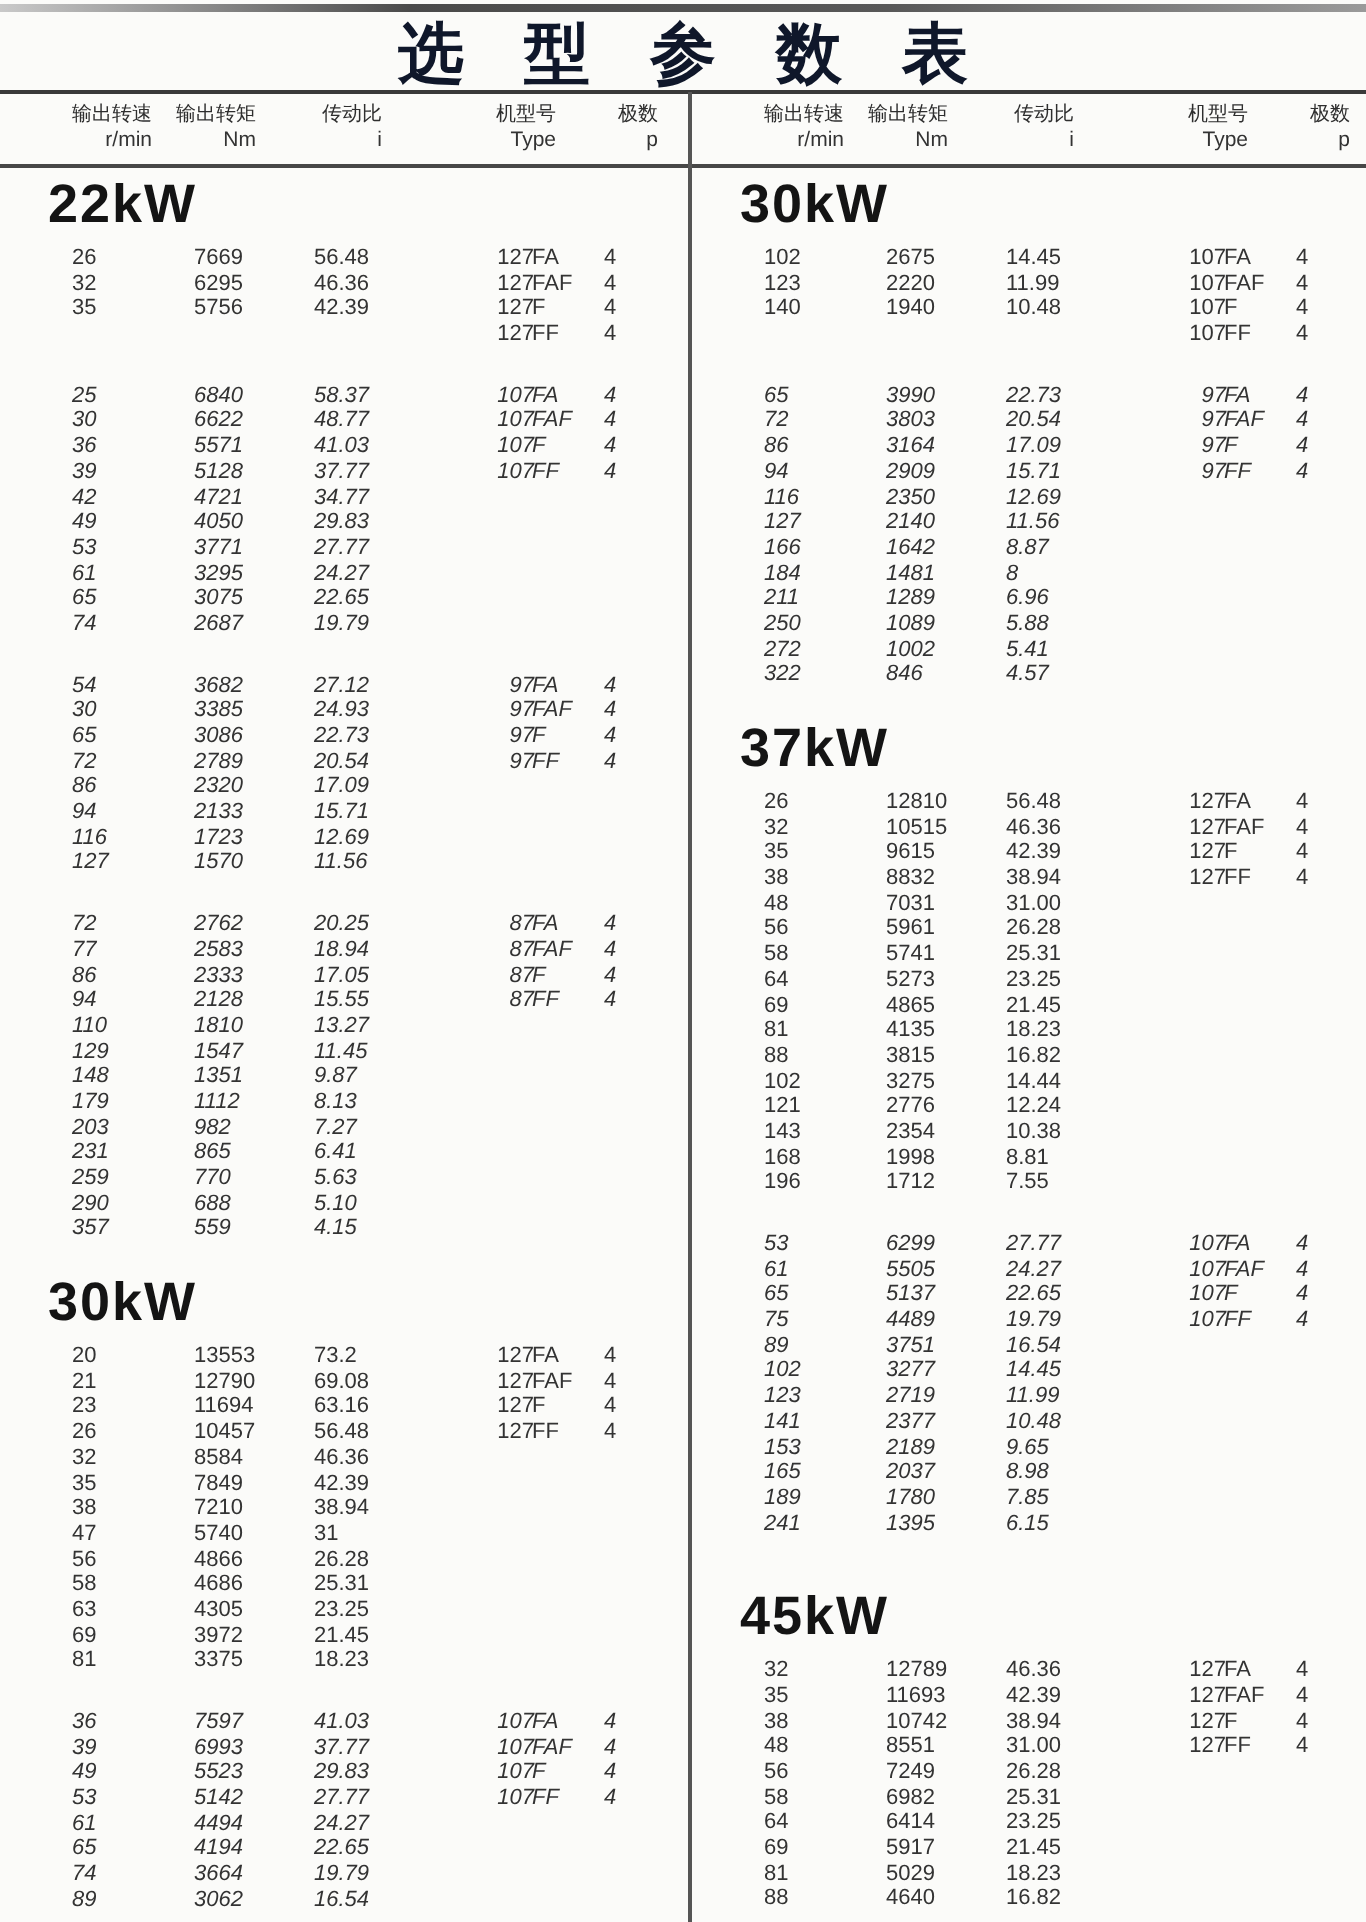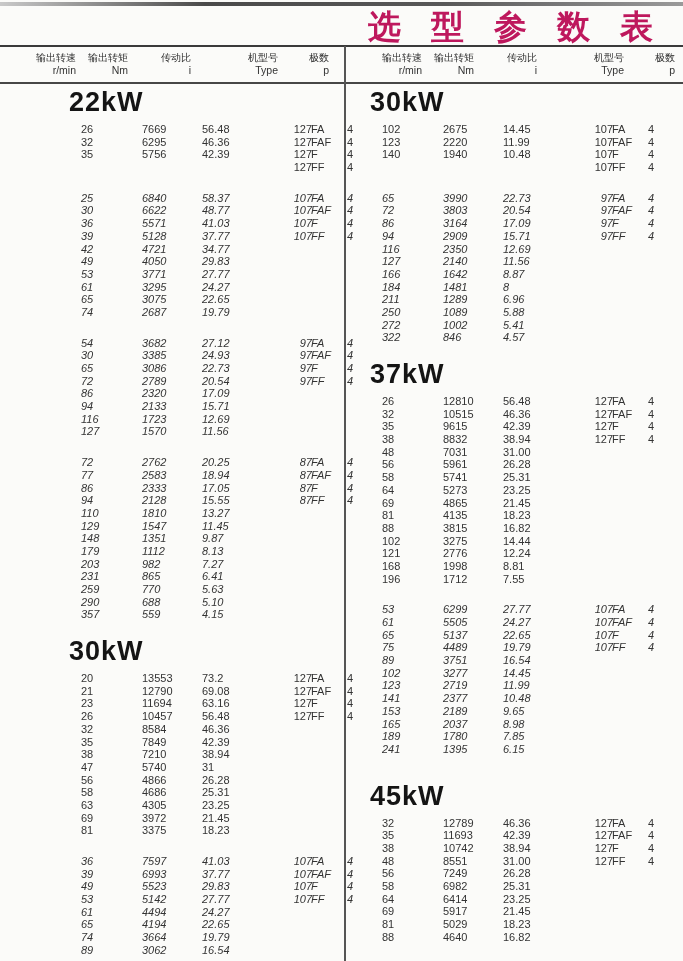--- a/index.html
+++ b/index.html
@@ -6,37 +6,37 @@
   .page {
     position:relative; width:683px; height:961px; margin:0 auto;
     background:#fbfbf9; overflow:hidden;
     font-family:"Liberation Sans", sans-serif; color:#333;
   }
   .topbar {
     position:absolute; top:2px; left:0; right:0; height:4px;
     background:linear-gradient(90deg,#c9c9c9 0%,#4a4a4a 30%,#585858 65%,#9a9a9a 100%);
   }
   .title {
-    position:absolute; top:5px; left:0; width:100%; text-align:right;
-    font-size:33px; font-weight:900; color:#be185d;
+    position:absolute; top:5px; left:0; width:100%; text-align:center;
+    font-size:33px; font-weight:900; color:#0f172a;
     letter-spacing:30px; padding-left:30px; box-sizing:border-box;
     white-space:nowrap;
   }
   .title-rule { position:absolute; top:45px; left:0; right:0; height:2px; background:#3a3a3a; }
   .header-rule { position:absolute; top:82px; left:0; right:0; height:2px; background:#474747; }
   .divider { position:absolute; top:46px; bottom:0; left:344px; width:2px; background:#555; }
 
   .col-header { position:absolute; top:51px; height:30px; width:338px; }
   .col-header.left { left:0; }
   .col-header.right { left:346px; }
   .hcell { position:absolute; top:0; text-align:right; font-size:10px; color:#2e2e2e; line-height:13px; white-space:nowrap; }
   .hcell .unit { display:block; font-size:10.5px; color:#333; }
 
   .half { position:absolute; top:84px; width:338px; }
-  .half-left { left:0;padding-left:45px; }
+  .half-left { left:0; }
   .half-right { left:346px; }
 
   .section { }
   .section + .section { margin-top:14px; }
   .half-right .section:last-child { margin-top:26px; }
   .sec-heading {
     font-size:27px; font-weight:900; color:#141414;
     margin:4px 0 7px 24px; line-height:28px; letter-spacing:1px;
   }
   .section + .section .sec-heading { margin-top:16px; }
@@ -629,20 +629,25 @@
             <span class="c c-speed">102</span>
             <span class="c c-torque">3275</span>
             <span class="c c-ratio">14.44</span>
           </div>
           <div class="row">
             <span class="c c-speed">121</span>
             <span class="c c-torque">2776</span>
             <span class="c c-ratio">12.24</span>
           </div>
           <div class="row">
+            <span class="c c-speed">143</span>
+            <span class="c c-torque">2354</span>
+            <span class="c c-ratio">10.38</span>
+          </div>
+          <div class="row">
             <span class="c c-speed">168</span>
             <span class="c c-torque">1998</span>
             <span class="c c-ratio">8.81</span>
           </div>
           <div class="row">
             <span class="c c-speed">196</span>
             <span class="c c-torque">1712</span>
             <span class="c c-ratio">7.55</span>
           </div>
         </div>

